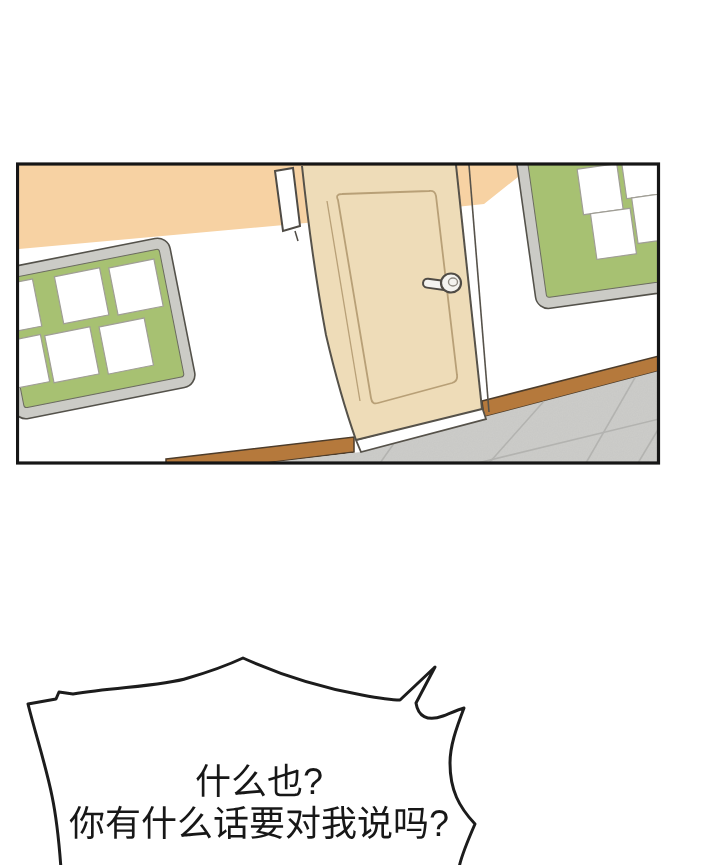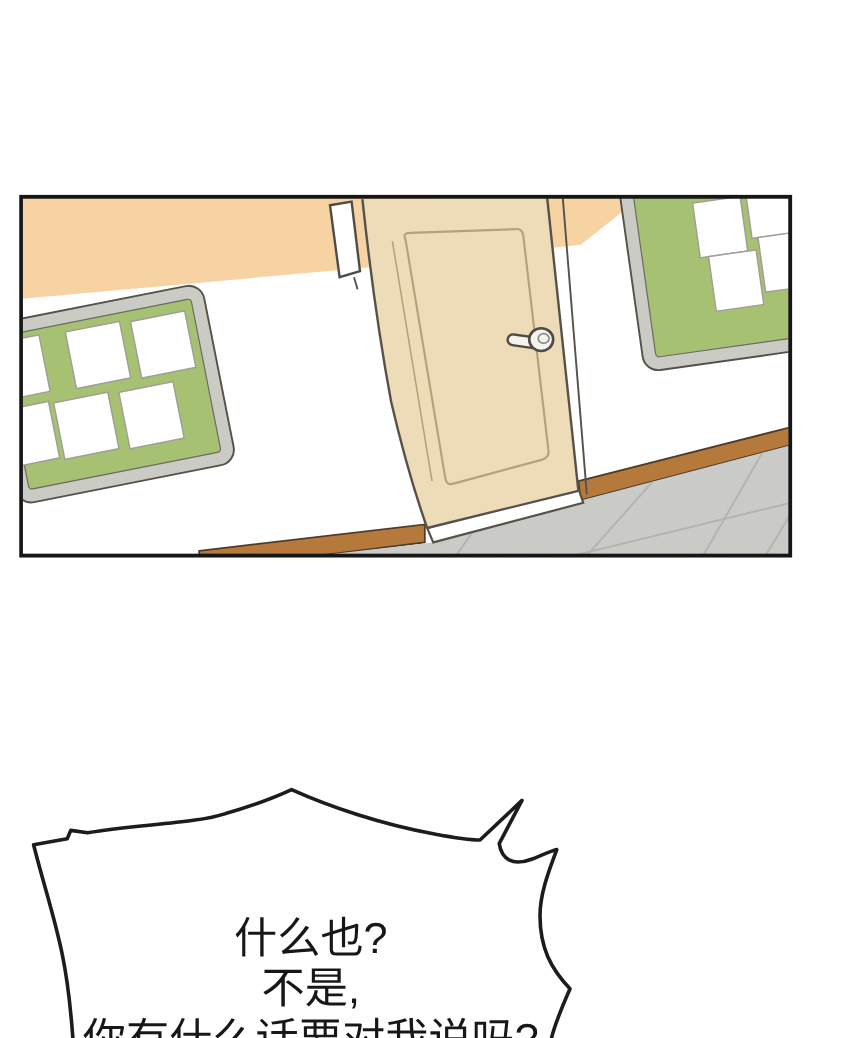--- a/index.html
+++ b/index.html
@@ -150,17 +150,16 @@
              C437,712 444,709 448,708
              C440,729 434,746 434,763
              C434,790 443,807 459,824
              C452,840 445,856 443,868
              C442,874 442,879 442,884
              Z" fill="#ffffff" stroke="#1c1c1c" stroke-width="3" stroke-linejoin="round" stroke-linecap="round"></path>
   </svg>
 
   <div class="bubble-text">
     <div>什么也?</div>
-    <div>不是,</div>
     <div>你有什么话要对我说吗?</div>
   </div>
 
 </div>
 
 </body></html>

